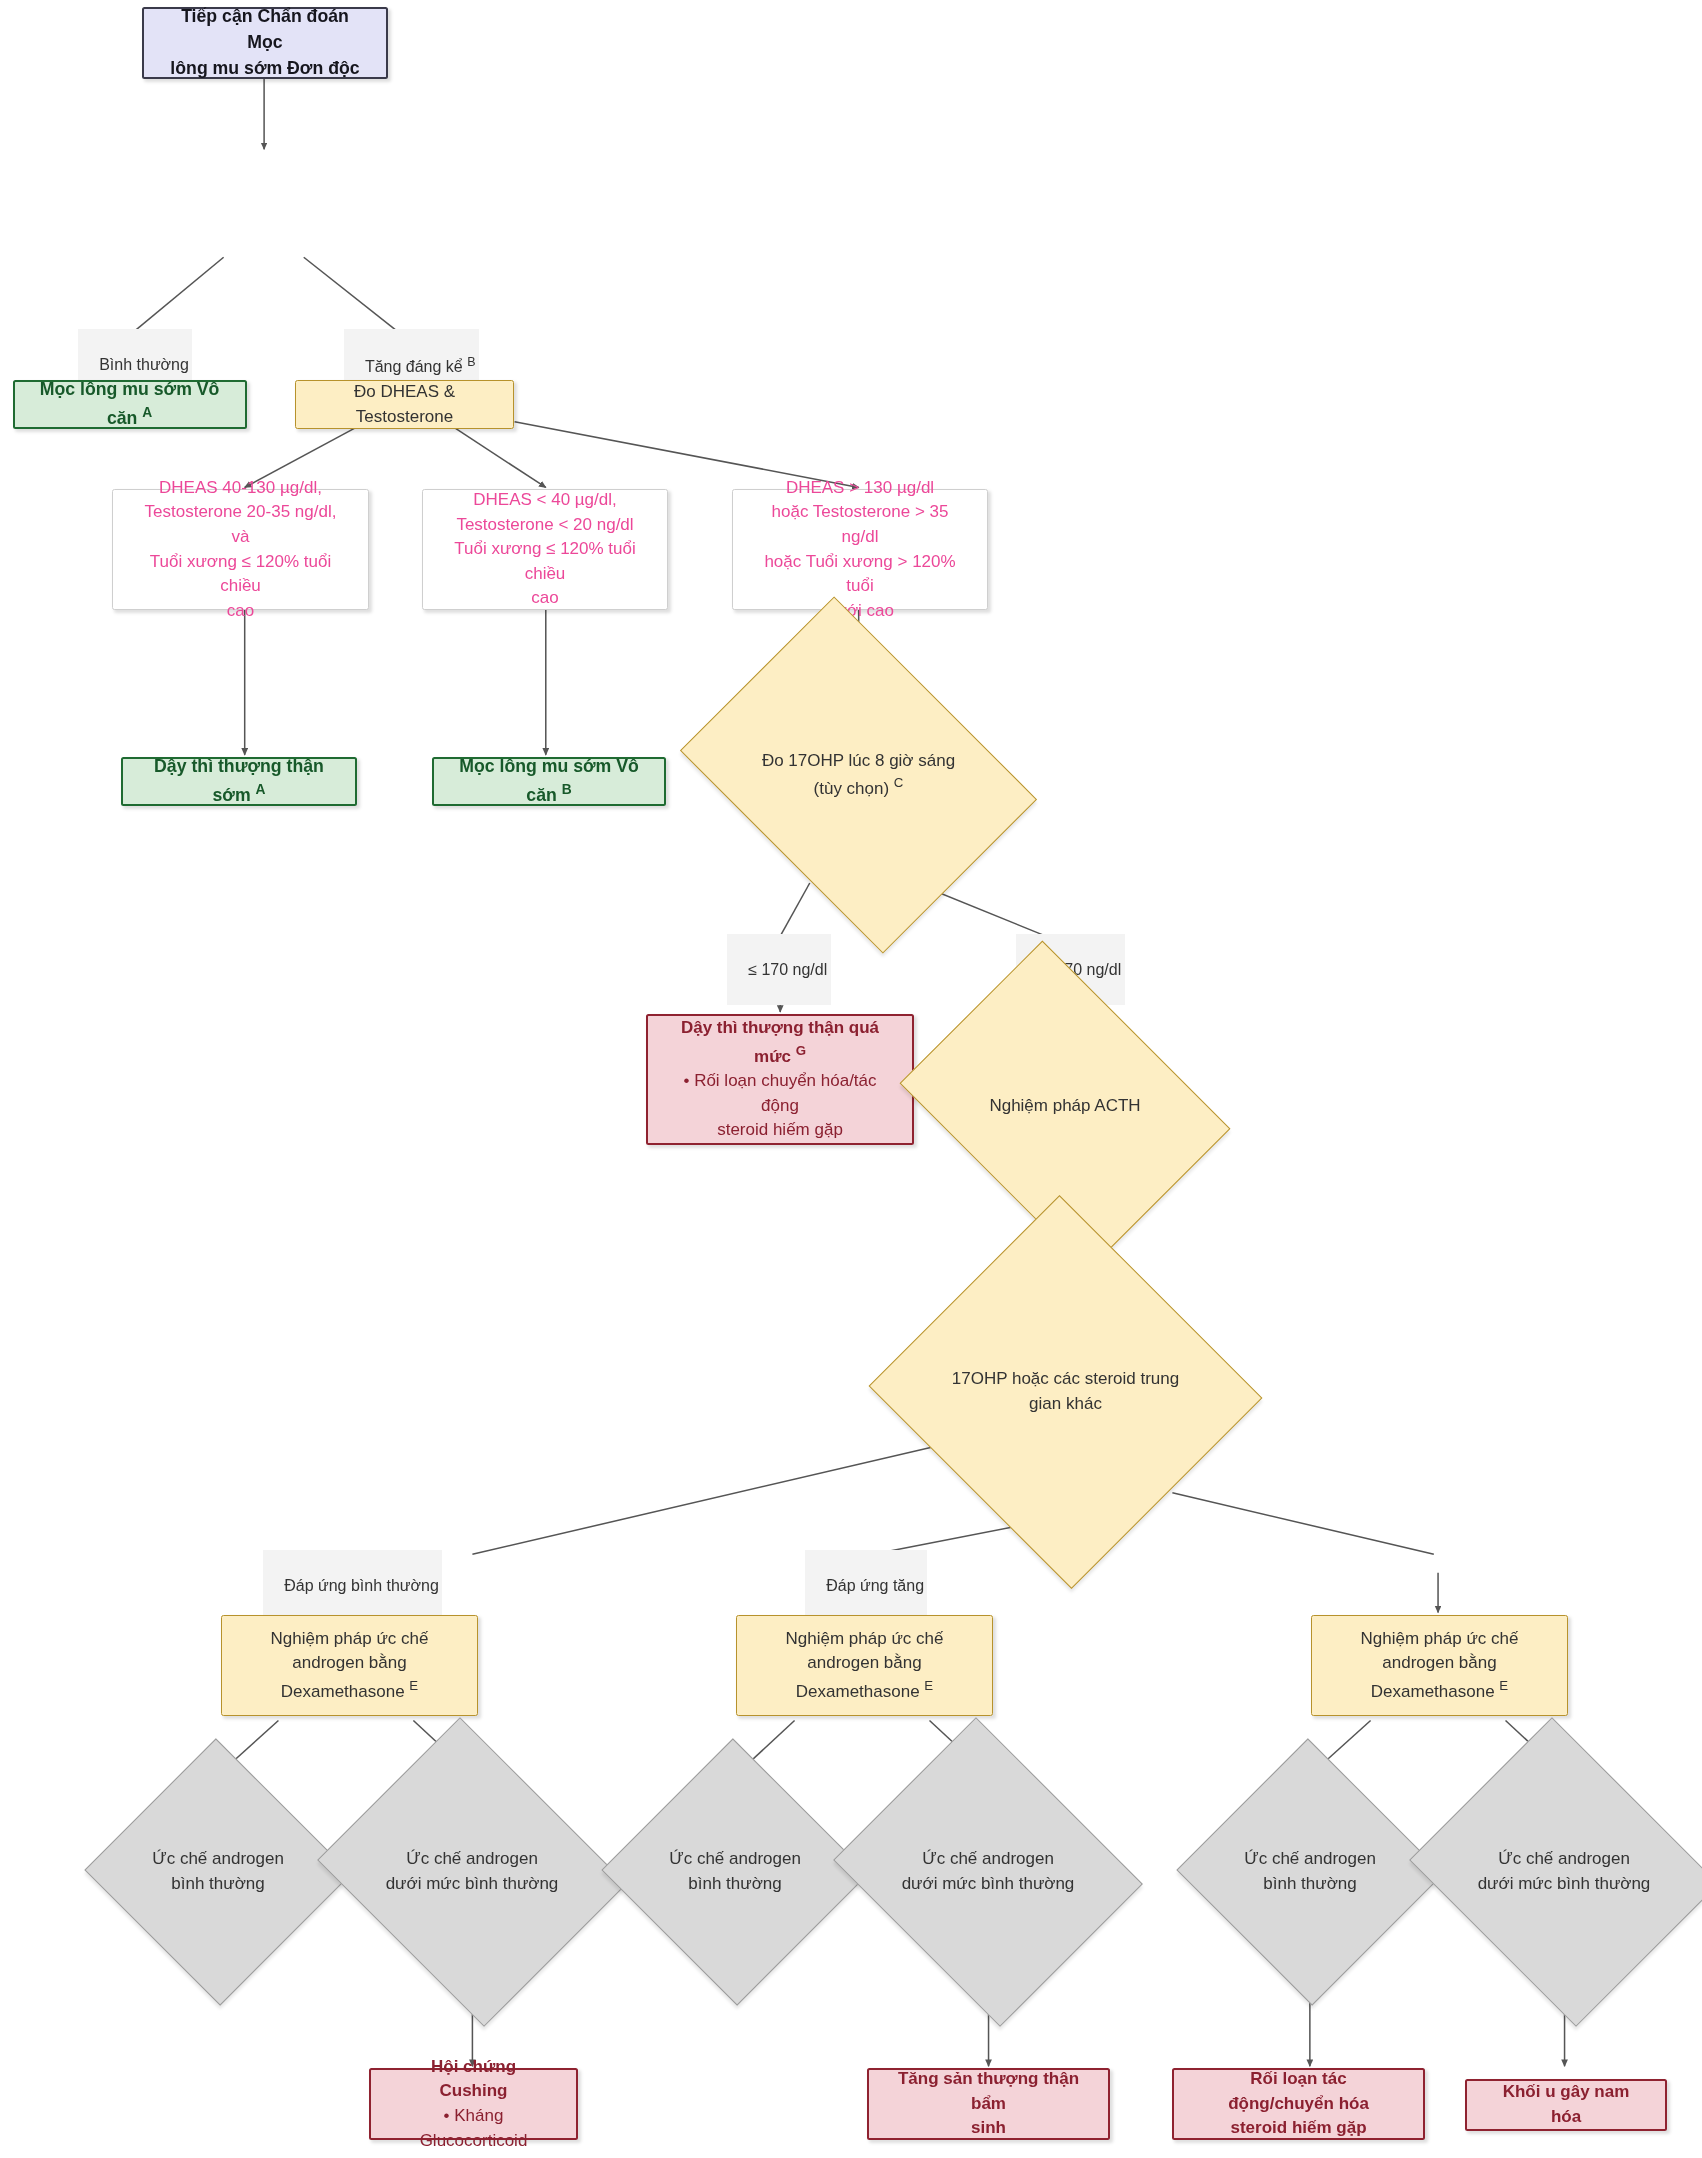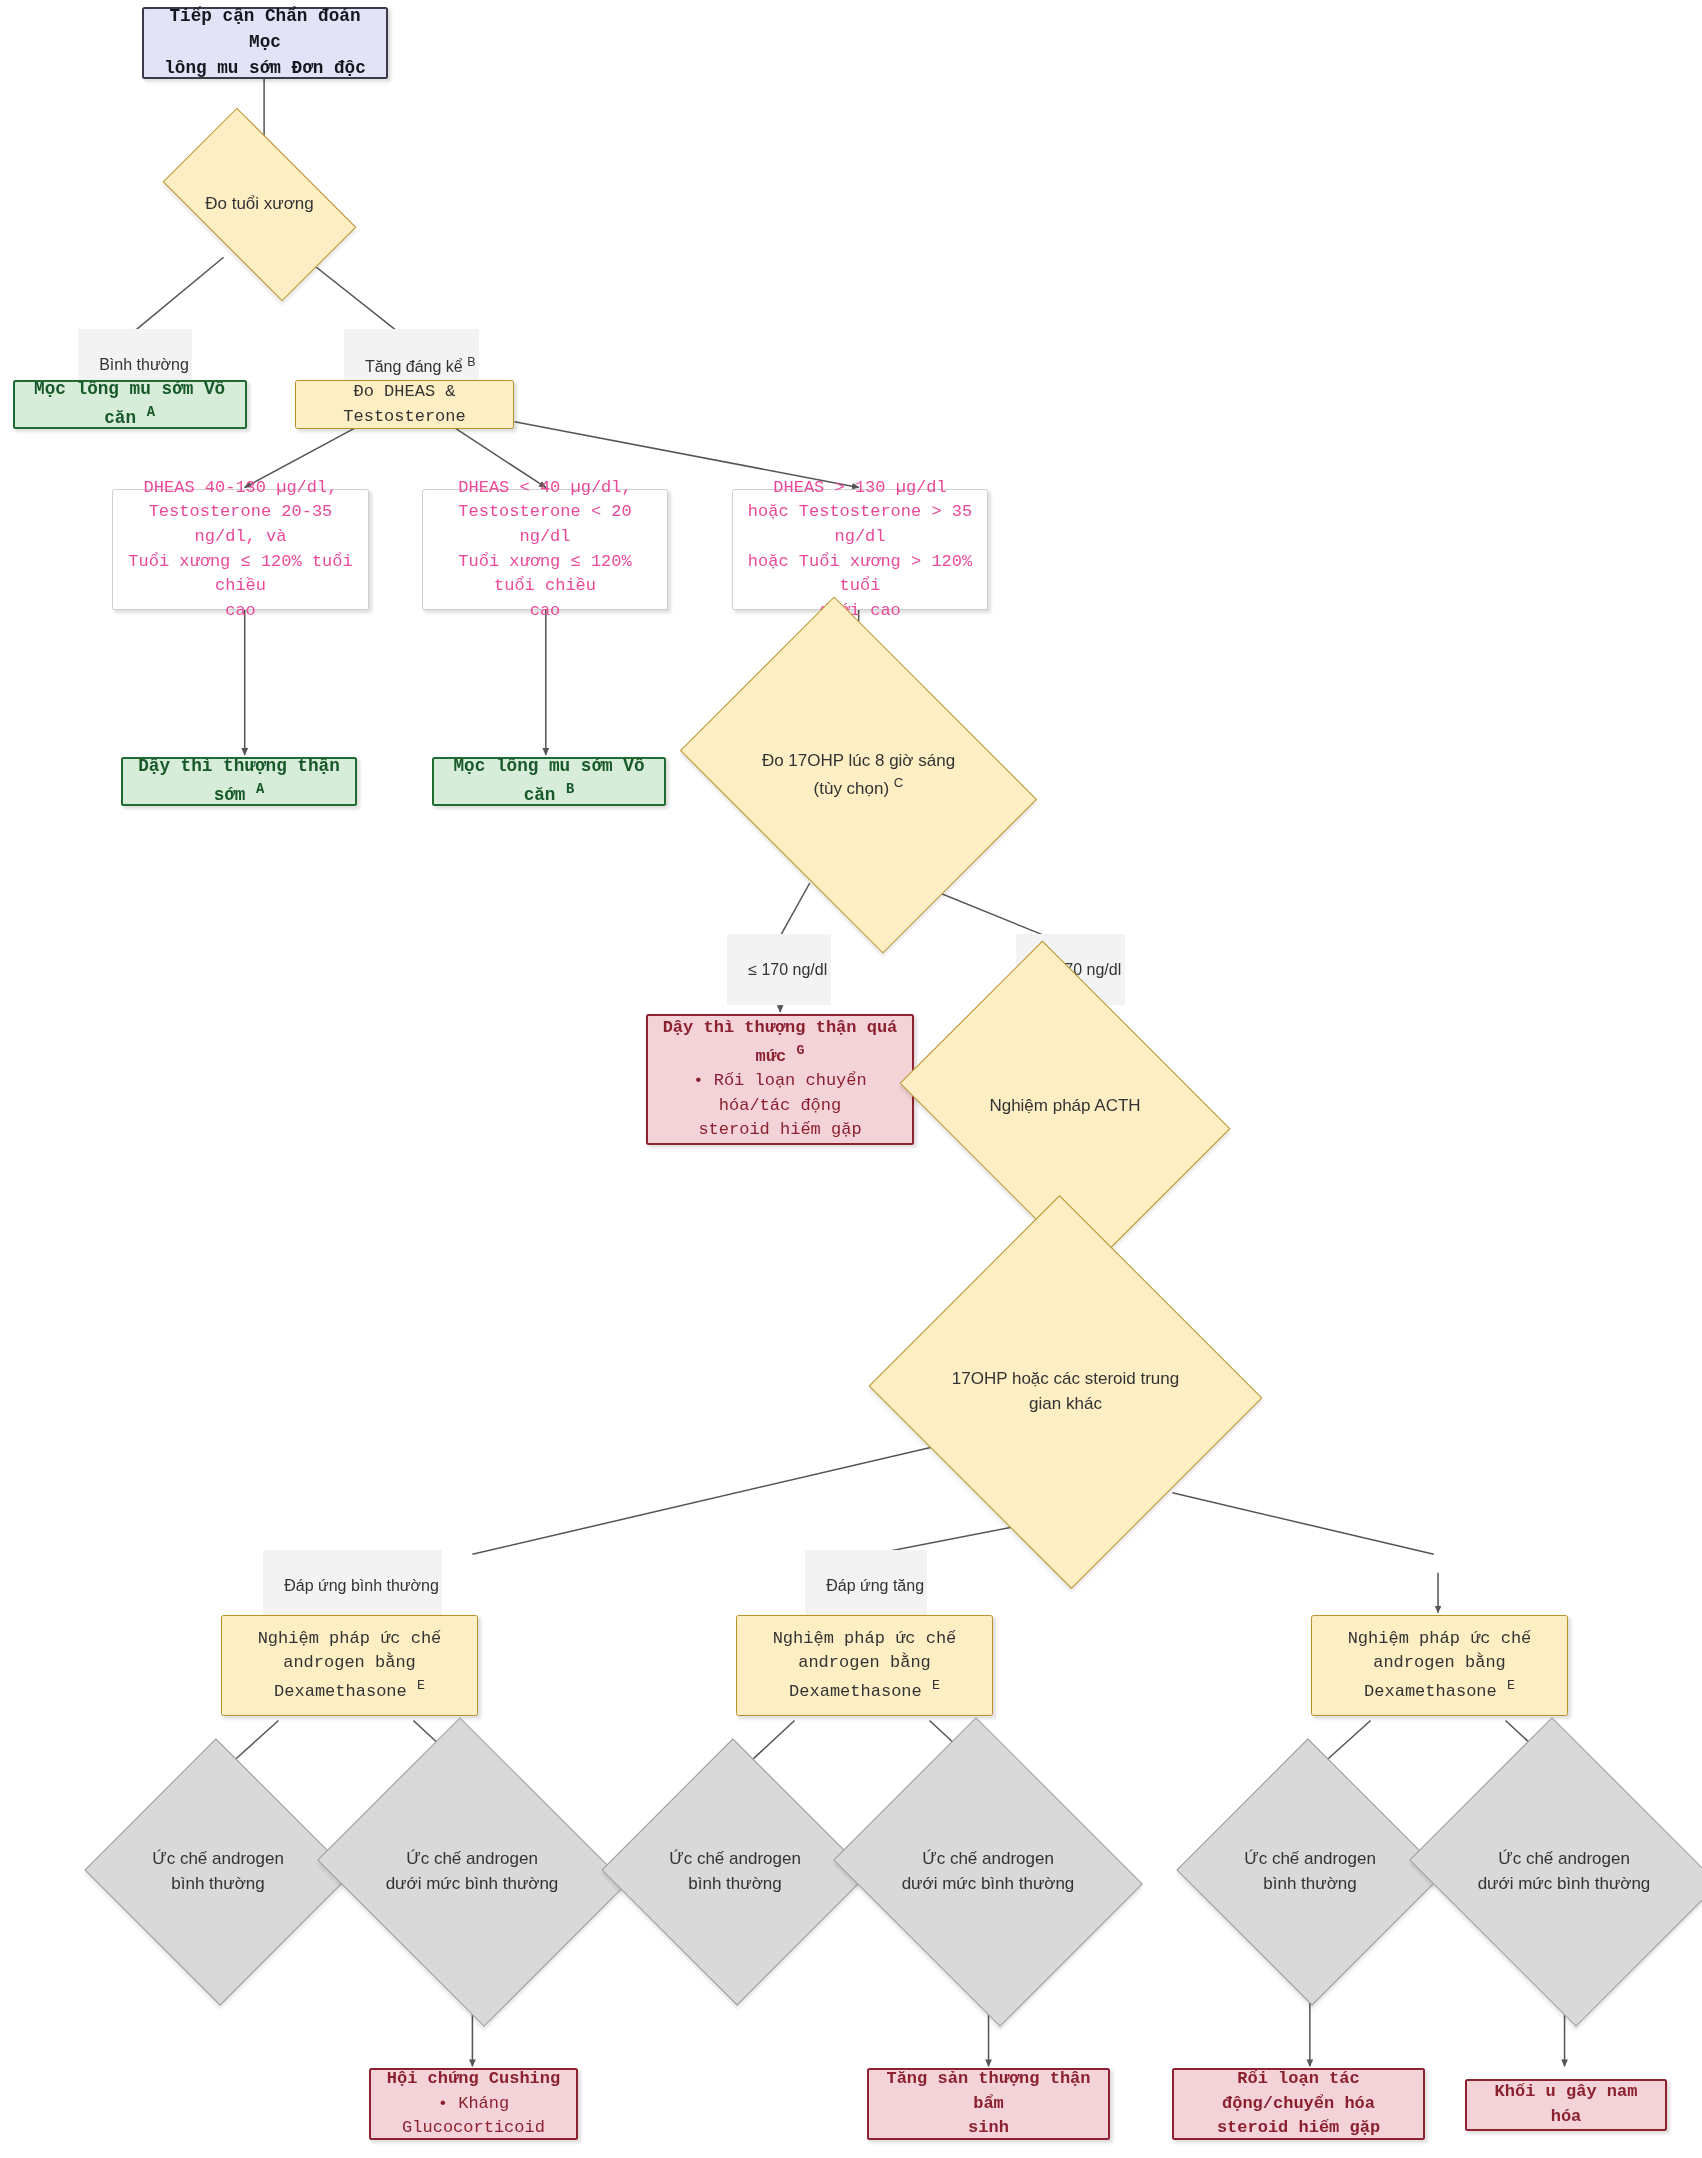--- a/index.html
+++ b/index.html
@@ -29,24 +29,23 @@
   .node {
     position: absolute;
     box-sizing: border-box;
     display: flex;
     align-items: center;
     justify-content: center;
     text-align: center;
   }
   .node .txt {
     width: 100%;
-    padding: 0 11px;
+    padding: 0 24px;
     box-sizing: border-box;
     line-height: 1.45;
-    font-family: Liberation Mono, monospace;
   }
 
   
   .box {
     border-width: 1.7px;
     border-style: solid;
     border-radius: 2.5px;
     box-shadow: 2.5px 2.5px 3.4px rgba(0,0,0,0.13);
   }
   .box-start {
@@ -199,24 +198,20 @@
     </g>
   </svg>
 
   <div class="node box box-start" style="left:142px; top:6.7px; width:246px; height:72px;">
     <div class="txt">
       <span>Tiếp cận Chẩn đoán Mọc</span><br>
       <span>lông mu sớm Đơn độc</span>
     </div>
   </div>
 
-  <div class="diamond" style="left:175px; top:152px; width:169px; height:105px;">
-    <div class="shape"></div>
-    <div class="dtxt">Đo tuổi xương</div>
-  </div>
 
   <div class="elabel" style="left:78px; top:329px;">
     <span>Bình thường</span>
   </div>
 
   <div class="elabel" style="left:344px; top:329px;">
     <span>Tăng đáng kể </span><span class="sup">B</span>
   </div>
 
   <div class="node box box-green" style="left:12.6px; top:380px; width:234px; height:49px;">

